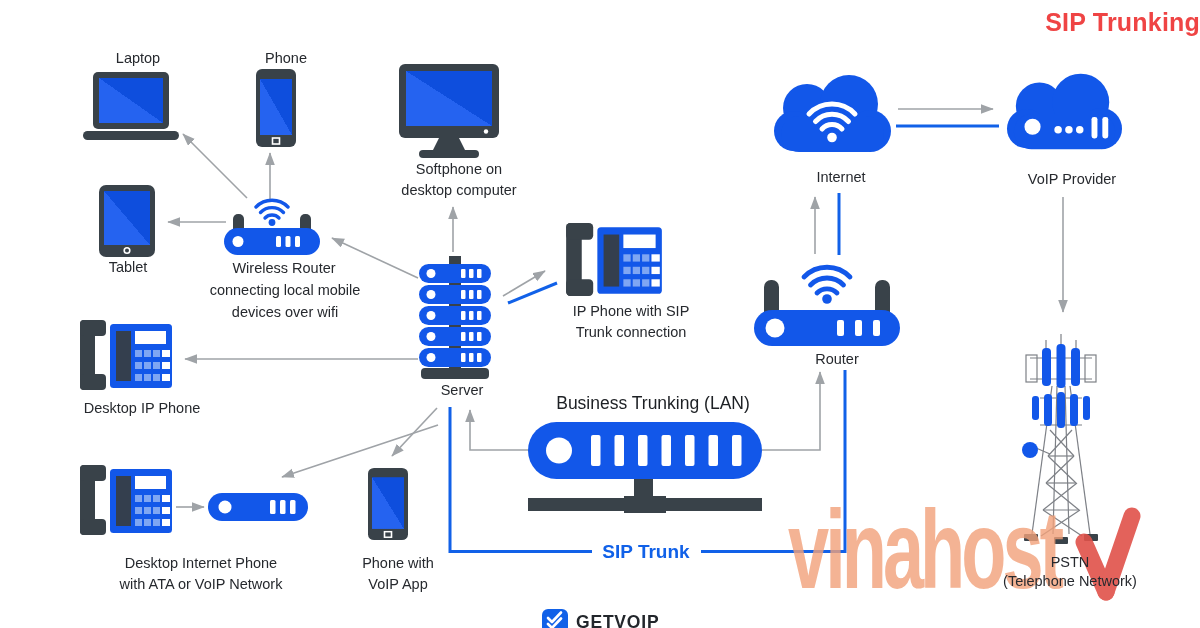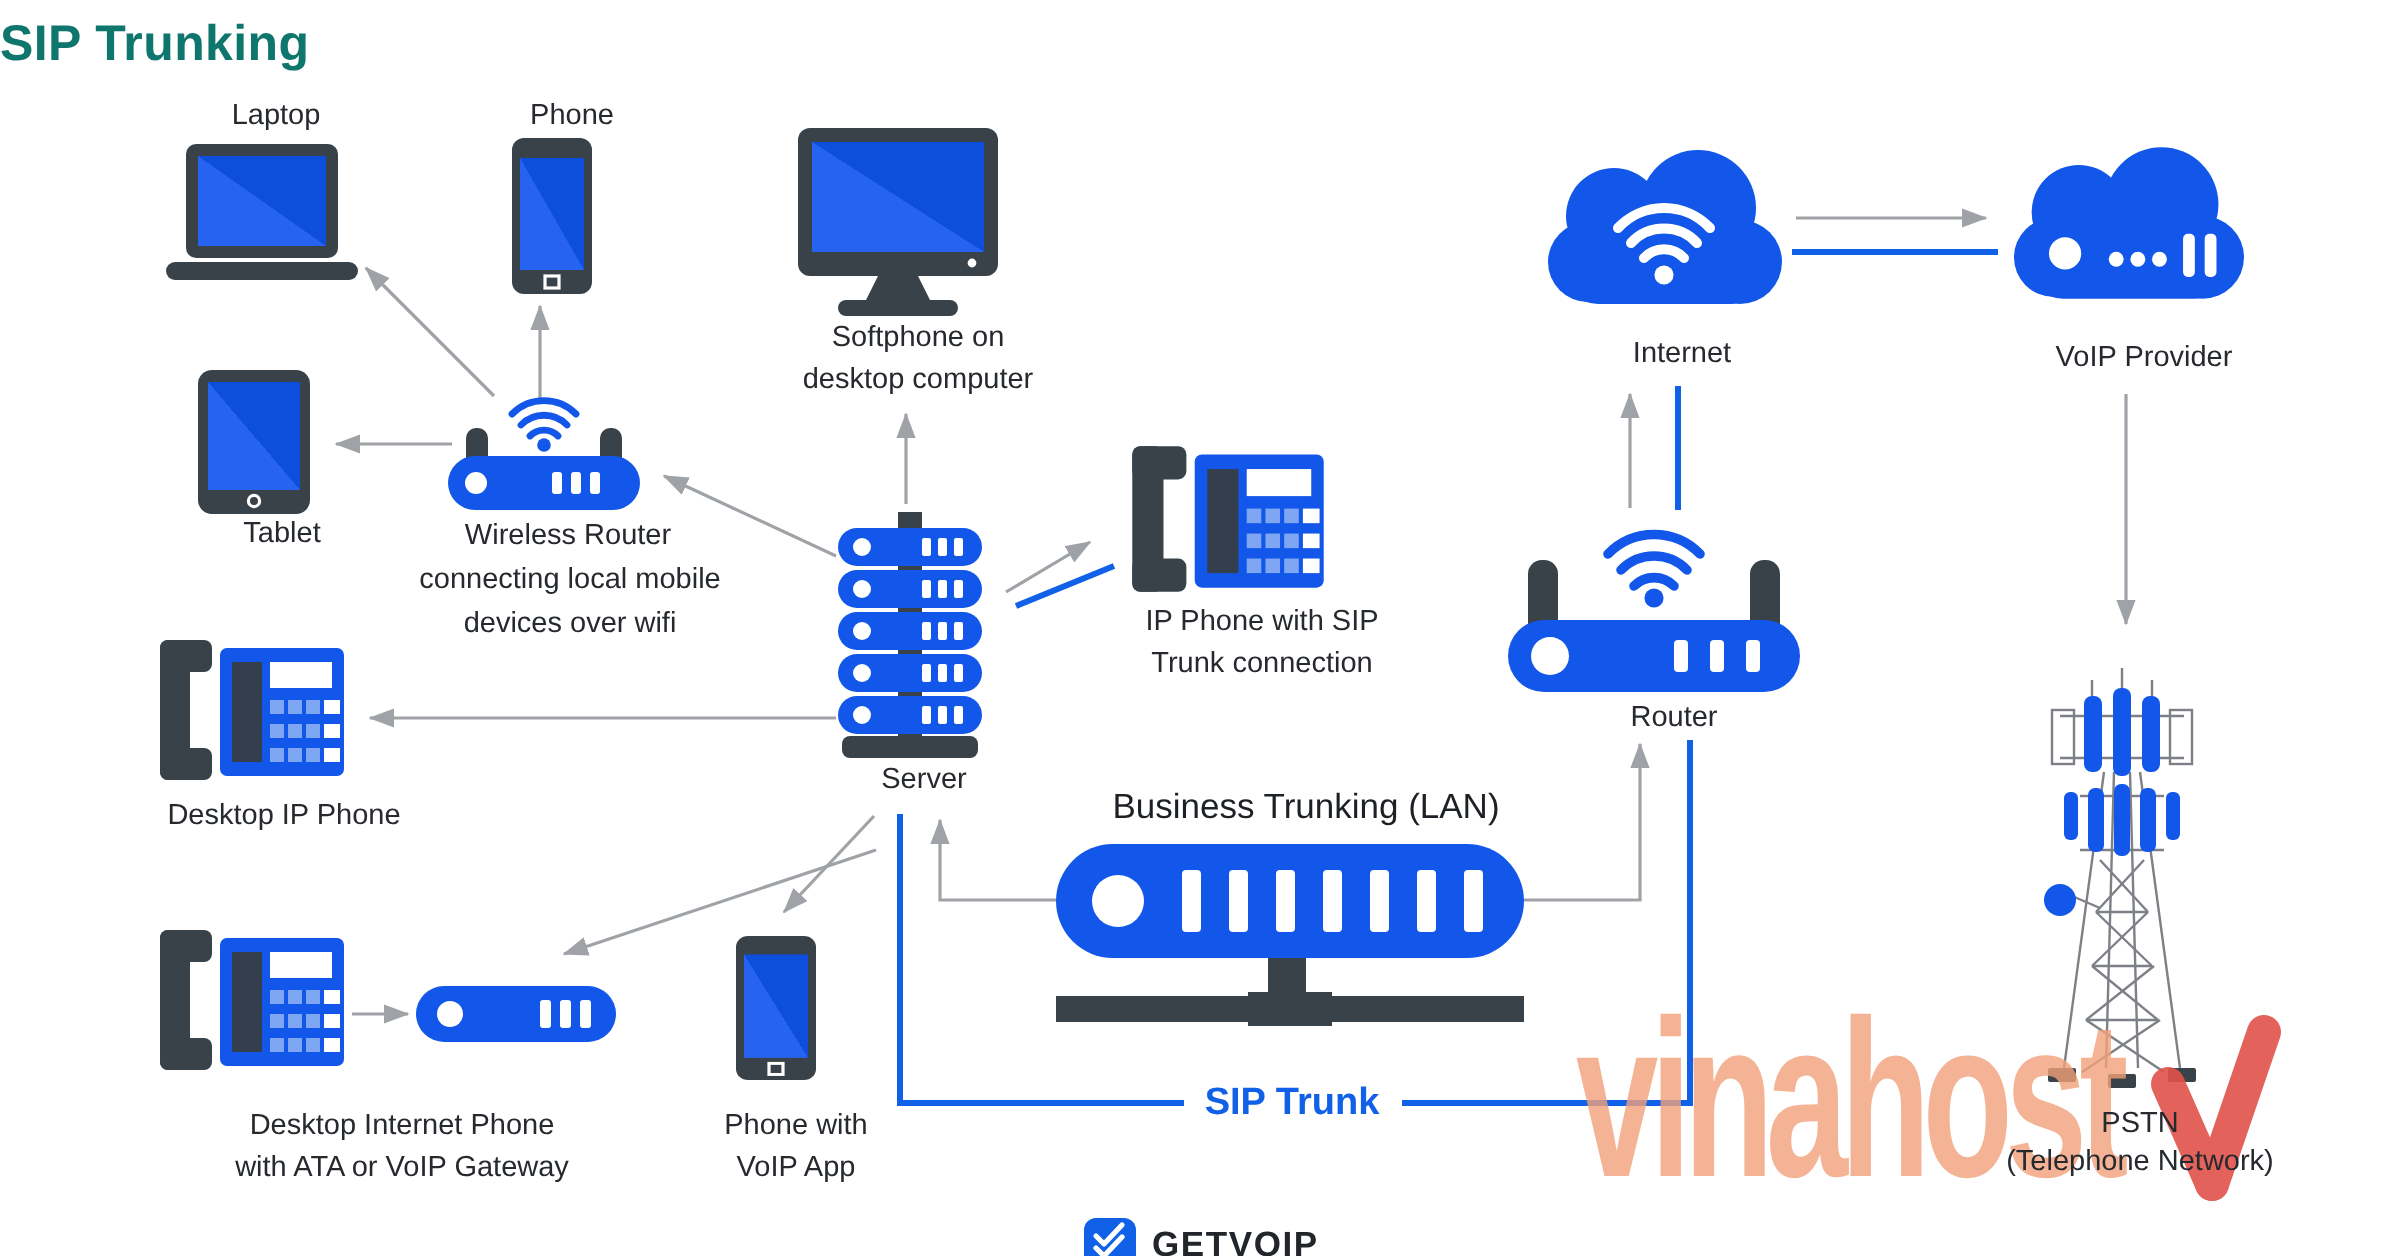--- a/index.html
+++ b/index.html
@@ -7,22 +7,22 @@
     position:relative;width:1200px;height:628px;overflow:hidden;background:#ffffff;
     font-family:"Liberation Sans",sans-serif;color:#26292e;
   }
   .abs{position:absolute;}
   .lbl{
     position:absolute;transform:translateX(-50%);white-space:nowrap;
     font-size:14.5px;line-height:1.2;color:#26292e;text-align:center;z-index:10;padding-left:20px;
   }
   .lbl-lan{font-size:17.5px;color:#1d2024;}
   .title{
-    position:absolute;left:0;right:0;top:8px;text-align:left;
-    font-size:25px;font-weight:800;color:#0f766e;letter-spacing:.2px;z-index:10;
+    position:absolute;left:0;right:0;top:8px;text-align:right;
+    font-size:25px;font-weight:800;color:#ef4444;letter-spacing:.2px;z-index:10;
   }
   .sip-label{
     position:absolute;transform:translateX(-50%);font-size:19px;font-weight:800;
     color:#1161E8;z-index:10;white-space:nowrap;text-align:right;
   }
   .logo-text{
     position:absolute;font-size:17.5px;font-weight:800;color:#22262b;
     letter-spacing:.8px;z-index:10;white-space:nowrap;
   }
   .watermark{
@@ -92,21 +92,21 @@
     <rect x="0" y="0" width="40" height="78" rx="6" fill="#394249"></rect>
     <rect x="4" y="10" width="32" height="56" fill="url(#scr)"></rect>
     <rect x="16.5" y="69" width="7" height="6" fill="none" stroke="#fff" stroke-width="1.6"></rect>
   </svg>
 
   <svg class="abs icon" style="left:99px;top:185px;" width="56" height="72" viewBox="0 0 56 72">
     <rect x="0" y="0" width="56" height="72" rx="7" fill="#394249"></rect>
     <rect x="5" y="6" width="46" height="54" fill="url(#scr)"></rect>
     <circle cx="28" cy="65.5" r="2.8" fill="none" stroke="#fff" stroke-width="1.6"></circle>
   </svg>
-  <div class="lbl" style="left:131px;top:259px;">Tablet</div>
+  <div class="lbl" style="left:118px;top:259px;">Tablet</div>
 
   <svg class="abs icon" style="left:224px;top:198px;" width="96" height="58" viewBox="0 0 96 58">
     <g stroke="#1257E9" stroke-width="3.4" fill="none" stroke-linecap="round">
       <path d="M41,20 a9.8,9.8 0 0 1 14,0"></path>
       <path d="M36.5,14.5 a16,16 0 0 1 23,0"></path>
       <path d="M32,9 a22.5,22.5 0 0 1 32,0"></path>
     </g>
     <circle cx="48" cy="24.5" r="3.4" fill="#1257E9"></circle>
     <rect x="9" y="16" width="11" height="26" rx="5" fill="#394249"></rect>
     <rect x="76" y="16" width="11" height="26" rx="5" fill="#394249"></rect>
@@ -178,21 +178,21 @@
     <path d="M0,7 L28,7" stroke="#9FA3A7" stroke-width="1.6" marker-end="url(#arr)" fill="none"></path>
   </svg>
   <svg class="abs icon" style="left:208px;top:493px;" width="100" height="28" viewBox="0 0 100 28">
     <rect x="0" y="0" width="100" height="28" rx="14" fill="#1257E9"></rect>
     <circle cx="17" cy="14" r="6.5" fill="#fff"></circle>
     <rect x="62" y="7" width="5.5" height="14" rx="1.5" fill="#fff"></rect>
     <rect x="72" y="7" width="5.5" height="14" rx="1.5" fill="#fff"></rect>
     <rect x="82" y="7" width="5.5" height="14" rx="1.5" fill="#fff"></rect>
   </svg>
   <div class="lbl" style="left:191px;top:555px;">Desktop Internet Phone</div>
-  <div class="lbl" style="left:191px;top:576px;">with ATA or VoIP Gateway</div>
+  <div class="lbl" style="left:191px;top:576px;">with ATA or VoIP Network</div>
 
   <svg class="abs icon" style="left:368px;top:468px;" width="40" height="72" viewBox="0 0 40 78" preserveAspectRatio="none">
     <rect x="0" y="0" width="40" height="78" rx="6" fill="#394249"></rect>
     <rect x="4" y="10" width="32" height="56" fill="url(#scr)"></rect>
     <rect x="16.5" y="69" width="7" height="6" fill="none" stroke="#fff" stroke-width="1.6"></rect>
   </svg>
   <div class="lbl" style="left:388px;top:555px;">Phone with</div>
   <div class="lbl" style="left:388px;top:576px;">VoIP App</div>
 
   <svg class="abs icon" style="left:399px;top:64px;" width="100" height="94" viewBox="0 0 100 94">

